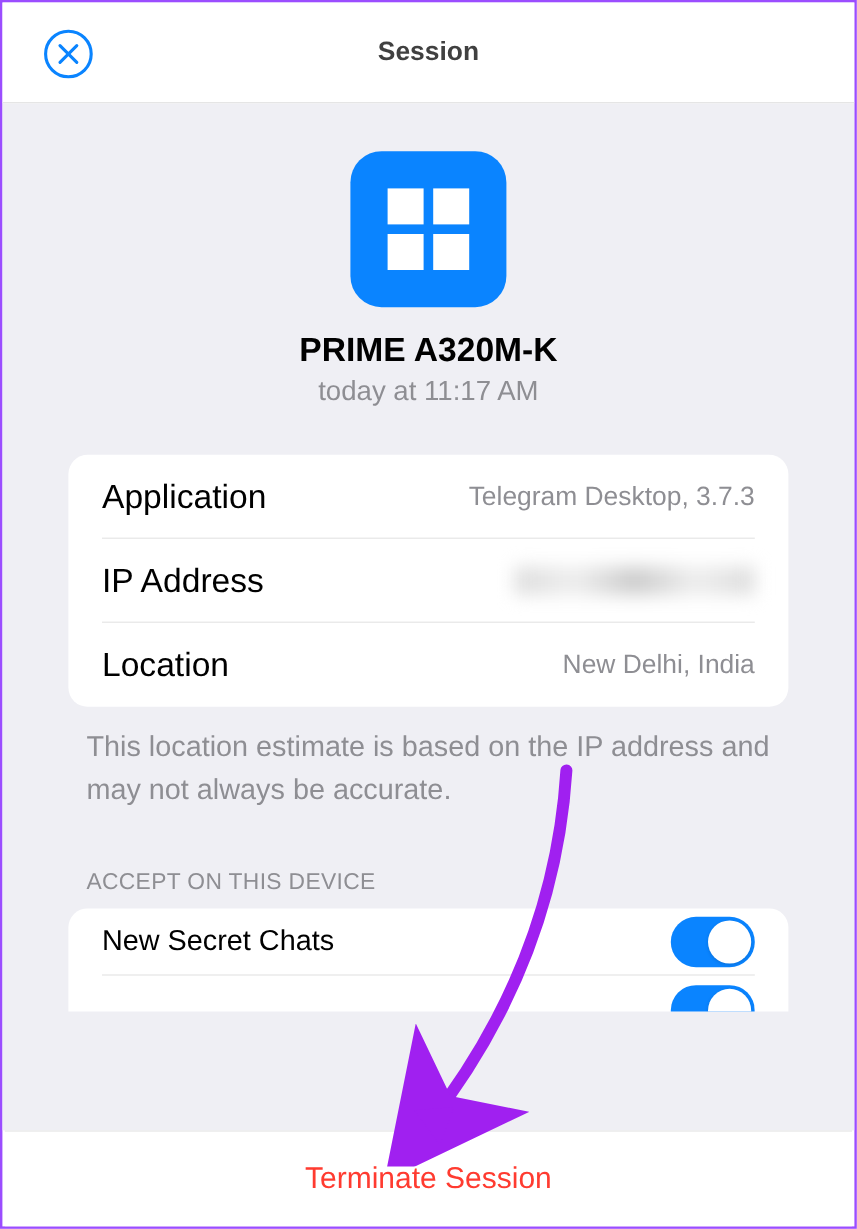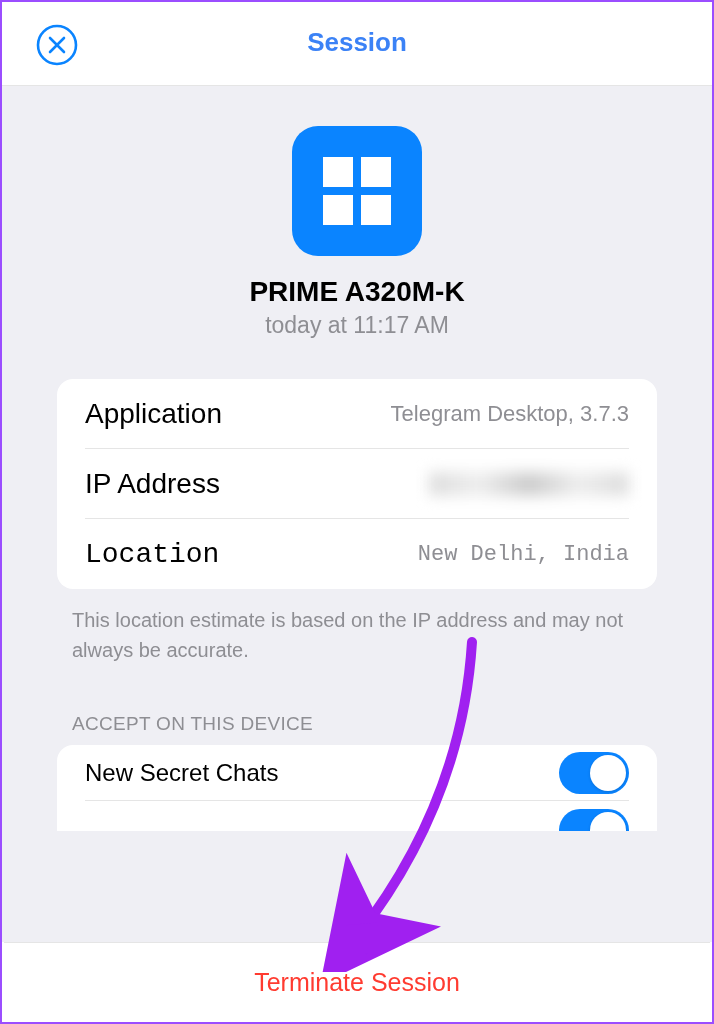--- a/index.html
+++ b/index.html
@@ -29,23 +29,23 @@
       top: 22px;
       width: 42px;
       height: 42px;
       cursor: pointer;
       display: flex;
       align-items: center;
       justify-content: center;
     }
     .close-btn svg { display: block; }
     .header-title {
-      font-size: 26px;
+      font-size: 22px;
       font-weight: 600;
-      color: #3b82f6;
+      color: #404040;
       margin-top: -2px;
     }
 
     
     .content {
       background: #efeff4;
       height: calc(100% - 84px - 80px);
       overflow: hidden;
     }
 
@@ -85,42 +85,42 @@
       border-radius: 16px;
       padding: 0 28px;
     }
     .row {
       display: flex;
       justify-content: space-between;
       align-items: center;
       height: 70px;
       border-bottom: 1px solid #e5e5e5;
     }
-    .row:last-child { border-bottom: none; font-family: Liberation Mono, monospace; }
+    .row:last-child { border-bottom: none; }
     .row-label {
       font-size: 28px;
       color: #000;
     }
     .row-value {
       font-size: 22px;
       color: #8e8e93;
       text-align: right;
     }
     .row-value.blurred {
       filter: blur(7px);
       color: #bbb;
       width: 200px;
       height: 24px;
       background: linear-gradient(90deg, #ddd, #eee, #ccc, #eee, #ddd);
     }
 
     
     .note {
       margin: 16px 70px 0 70px;
-      font-size: 20px;
+      font-size: 24px;
       color: #8e8e93;
       line-height: 1.5;
     }
 
     
     .section-header {
       margin: 48px 70px 10px 70px;
       font-size: 19px;
       color: #8e8e93;
       letter-spacing: 0.3px;

